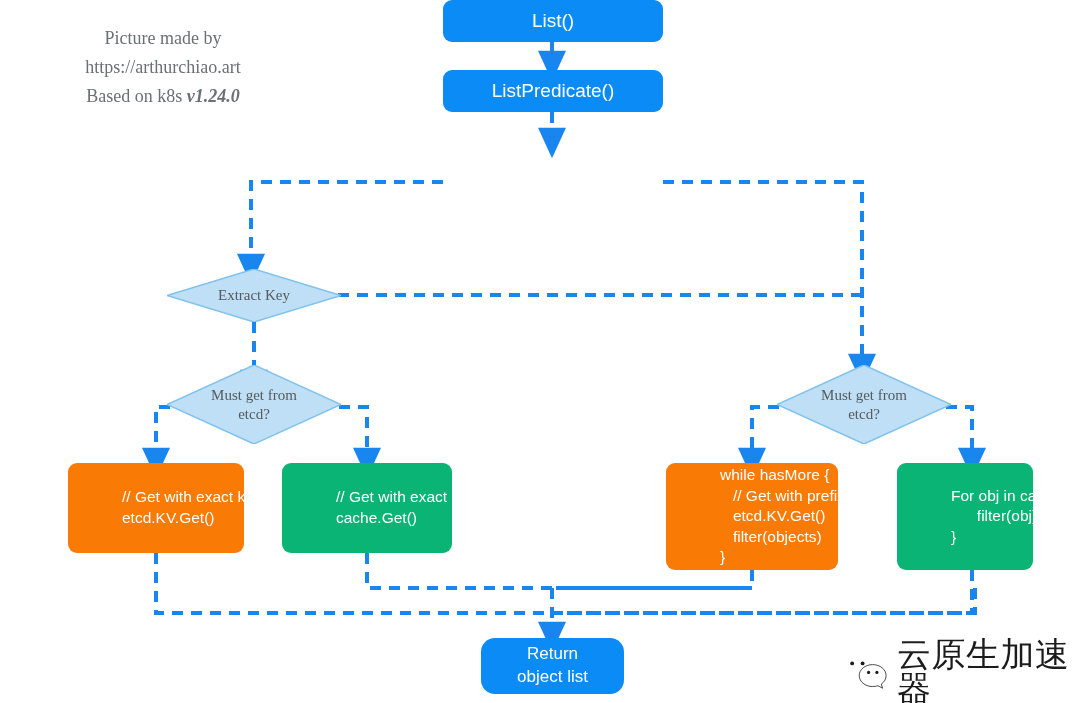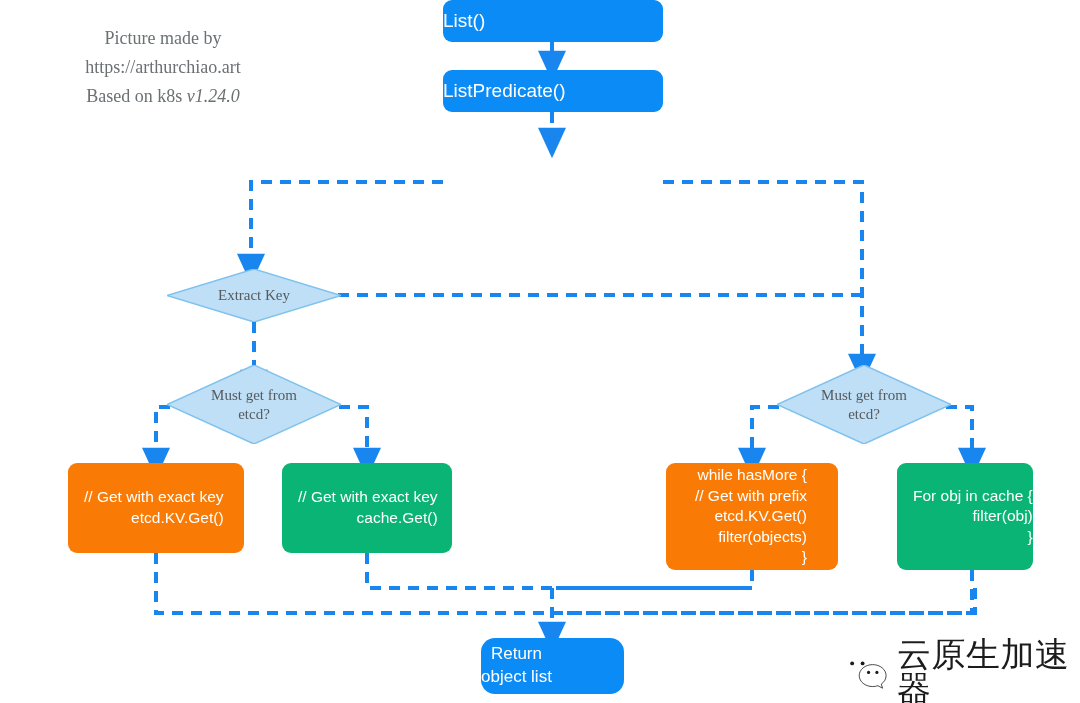--- a/index.html
+++ b/index.html
@@ -21,20 +21,21 @@
     top: 0;
     width: 1080px;
     height: 703px;
     pointer-events: none;
   }
   .node {
     position: absolute;
     box-sizing: border-box;
     display: flex;
     align-items: center;
+    justify-content: center;
     text-align: center;
     z-index: 2;
   }
   
   .proc {
     border-radius: 9px;
     color: #ffffff;
     font-family: "Liberation Sans", sans-serif;
   }
   .proc .txt {
@@ -43,22 +44,23 @@
   }
   .blue  { background: #0a8bf6; }
   .orange{ background: #f97b06; }
   .green { background: #09b474; }
 
   .center-label .txt { text-align: center; }
   .left-label {
     justify-content: flex-start;
   }
   .left-label .txt {
-    text-align: right;
+    text-align: left;
     padding-left: 16px;
+    margin-left: 38px;
   }
 
   
   .diamond {
     position: absolute;
     z-index: 2;
   }
   .diamond .shape {
     position: absolute;
     left: 0; top: 0;
@@ -87,21 +89,21 @@
     left: 78px;
     top: 24px;
     width: 170px;
     text-align: center;
     color: #6b7073;
     font-family: "Liberation Serif", serif;
     font-size: 18px;
     line-height: 1.62;
     z-index: 3;
   }
-  #credit .ver { font-style: italic; font-weight: normal; }
+  #credit .ver { font-style: italic; font-weight: bold; }
 
   
   #brand {
     position: absolute;
     left: 841px;
     top: 637px;
     display: flex;
     align-items: center;
     gap: 10px;
     z-index: 3;

